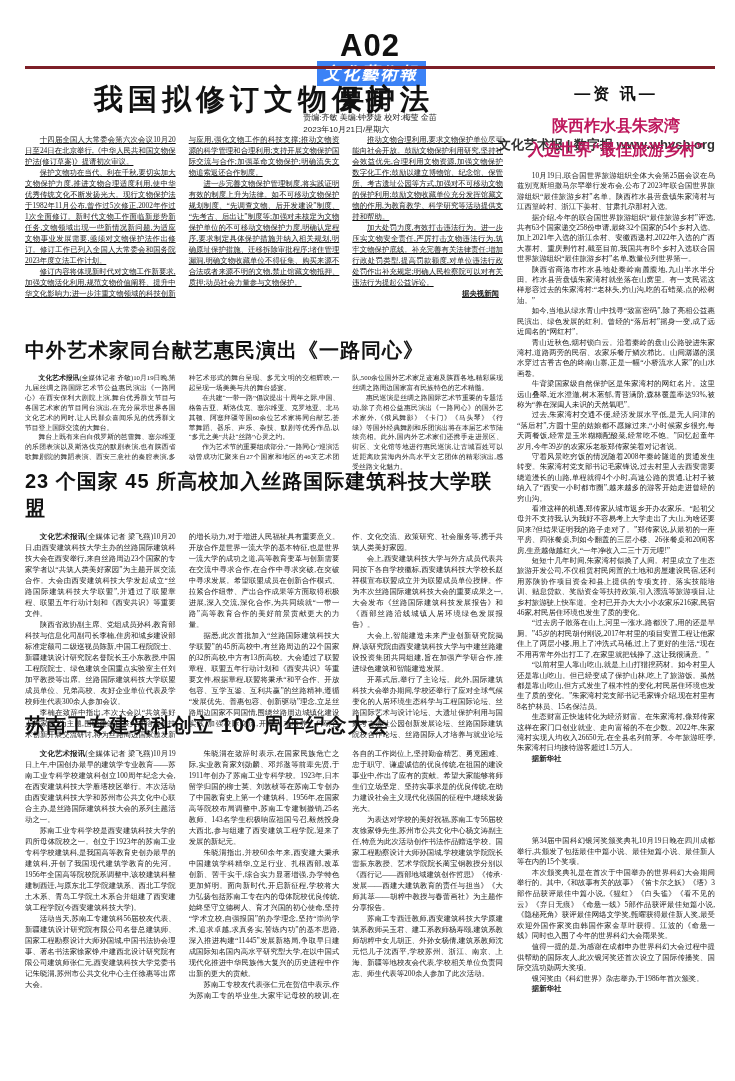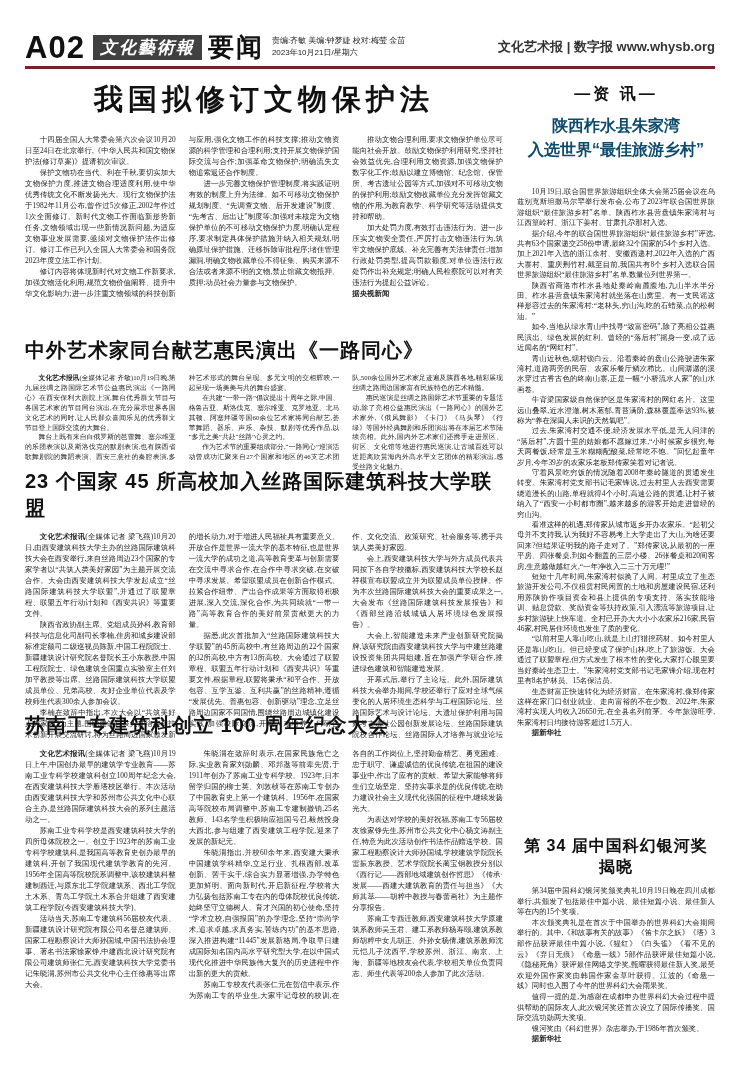--- a/index.html
+++ b/index.html
@@ -1,44 +1,44 @@
 <!DOCTYPE html>
 <html lang="zh"><head>
 <meta charset="utf-8">
 <style>
   html,body{margin:0;padding:0;background:#ffffff;}
   #page{position:relative;width:735px;height:1081px;background:#fff;overflow:hidden;
         font-family:"Liberation Sans","DejaVu Sans",sans-serif;color:#111;}
   
-  .hdr{position:absolute;left:25px;top:30px;width:690px;height:34px;display:flex;align-items:center;}
+  .hdr{position:absolute;left:25px;top:30px;width:690px;height:34px;display:flex;align-items:center;flex-direction:column;}
   .pageno{font-size:31px;font-weight:bold;letter-spacing:1px;line-height:1;}
-  .masthead{display:inline-block;background:#404040;color:#fff;font-family:"Liberation Serif","DejaVu Serif",serif;
+  .masthead{display:inline-block;background:#3b82f6;color:#fff;font-family:"Liberation Serif","DejaVu Serif",serif;
             font-weight:bold;font-style:italic;font-size:17px;line-height:25px;padding:0 7px;margin:0 6px 0 8px;letter-spacing:2px;}
   .section{font-size:26px;font-weight:bold;letter-spacing:2px;line-height:1;margin-right:8px;}
   .credits{font-size:8px;line-height:12px;color:#222;}
   .hdr-right{margin-left:auto;font-size:13px;font-weight:bold;color:#333;align-self:center;}
   .rule{position:absolute;left:25px;top:66px;width:690px;height:3px;background:#7d1f27;}
   
   .art{position:absolute;left:25px;width:478px;}
   .art h1{margin:0 0 14px 0;font-size:29px;text-align:center;letter-spacing:5px;font-weight:bold;}
   .art h2{margin:0 0 9px 0;font-size:20px;text-align:left;letter-spacing:1px;font-weight:bold;line-height:1.35;}
   .cols{column-count:3;column-gap:13px;overflow:hidden;}
   .art p{margin:0;font-size:7.4px;line-height:11px;text-align:justify;text-indent:2em;
          font-family:"Liberation Serif","DejaVu Serif",serif;color:#1c1c1c;}
   .art .byline-b{font-weight:bold;font-family:"Liberation Sans","DejaVu Sans",sans-serif;}
-  p.src{text-indent:0;font-weight:bold;padding-right:4px;
+  p.src{text-indent:0;text-align:right;font-weight:bold;padding-right:4px;
         font-family:"Liberation Sans","DejaVu Sans",sans-serif;}
-  .a1{top:80px;}  .a1 .cols{max-height:214px;}
+  .a1{top:80px;}  .a1 .cols{max-height:214px;text-decoration:underline;}
   .a2{top:337px;} .a2 .cols{max-height:101px;} .a2 p{font-size:6.8px;line-height:9.9px;}
   .a3{top:468px;} .a3 .cols{max-height:218px;}
   .a4{top:712px;} .a4 .cols{max-height:300px;}
   
   .side{position:absolute;left:517px;top:84px;width:198px;}
   .zixun{font-size:16px;font-weight:bold;text-align:center;letter-spacing:3px;margin-bottom:9px;}
-  .side .red{color:#0c4a6e;font-size:16px;font-weight:bold;text-align:center;line-height:1.5;margin-bottom:25px;}
+  .side .red{color:#be185d;font-size:16px;font-weight:bold;text-align:center;line-height:1.5;margin-bottom:9px;}
   .side p,.galaxy p{margin:0;font-size:7.4px;line-height:10.4px;text-align:justify;text-indent:2em;
          font-family:"Liberation Serif","DejaVu Serif",serif;color:#1c1c1c;}
   .sbody{max-height:662px;overflow:hidden;}
   .galaxy{position:absolute;left:517px;top:836px;width:198px;}
   .galaxy h3{margin:0 0 8px 0;font-size:16px;font-weight:bold;text-align:center;letter-spacing:1px;}
   .galaxy p{line-height:10.6px;}
 </style>
 </head>
 <body>
 
@@ -119,28 +119,28 @@
       <p>10月19日,联合国世界旅游组织全体大会第25届会议在乌兹别克斯坦撒马尔罕举行发布会,公布了2023年联合国世界旅游组织“最佳旅游乡村”名单。陕西柞水县营盘镇朱家湾村与江西篁岭村、浙江下姜村、甘肃扎尕那村入选。</p>
       <p>据介绍,今年的联合国世界旅游组织“最佳旅游乡村”评选,共有63个国家递交258份申请,最终32个国家的54个乡村入选。加上2021年入选的浙江余村、安徽西递村,2022年入选的广西大寨村、重庆荆竹村,截至目前,我国共有8个乡村入选联合国世界旅游组织“最佳旅游乡村”名单,数量位列世界第一。</p>
       <p>陕西省商洛市柞水县地处秦岭南麓腹地,九山半水半分田。柞水县营盘镇朱家湾村就坐落在山窝里。有一支民谣这样形容过去的朱家湾村:“老林头,穷山沟,吃的石蜡菜,点的松树油。”</p>
       <p>如今,当地从绿水青山中找寻“致富密码”,除了亮相公益惠民演出、绿色发展的红利。曾经的“落后村”摇身一变,成了远近闻名的“网红村”。</p>
       <p>青山近秋色,烟村锁白云。沿着秦岭的盘山公路驶进朱家湾村,道路两旁的民宿、农家乐餐厅鳞次栉比。山间潺潺的溪水穿过古香古色的终南山寨,正是一幅“小桥流水人家”的山水画卷。</p>
       <p>牛背梁国家级自然保护区是朱家湾村的网红名片。这里远山叠翠,近水澄澈,树木葱郁,青苔满阶,森林覆盖率达93%,被称为“养在深闺人未识的天然氧吧”。</p>
       <p>过去,朱家湾村交通不便,经济发展水平低,是无人问津的“落后村”,方圆十里的姑娘都不愿嫁过来,“小时候家乡很穷,每天两餐饭,经常是玉米糊糊配酸菜,经常吃不饱。”回忆起童年岁月,今年39岁的农家乐老板郑传家笑着对记者说。</p>
       <p>守着风景吃穷饭的情况随着2008年秦岭隧道的贯通发生转变。朱家湾村党支部书记毛家锋说,过去村里人去西安需要绕道漫长的山路,单程就得4个小时,高速公路的贯通,让村子被纳入了“西安一小时都市圈”,越来越多的游客开始走进曾经的穷山沟。</p>
       <p>看准这样的机遇,郑传家从城市返乡开办农家乐。“起初父母并不支持我,认为我好不容易考上大学走出了大山,为啥还要回来?但结果证明我的路子走对了。”郑传家说,从最初的一座平房、四张餐桌,到如今翻盖的三层小楼、26张餐桌和20间客房,生意越做越红火,“一年净收入二三十万元哩!”</p>
       <p>短短十几年时间,朱家湾村似换了人间。村里成立了生态旅游开发公司,不仅租赁村民闲置的土地和房屋建设民宿,还利用苏陕协作项目资金和县上提供的专项支持、落实技能培训、贴息贷款、奖励资金等扶持政策,引入漂流等旅游项目,让乡村旅游驶上快车道。全村已开办大大小小农家乐216家,民宿46家,村民居住环境也发生了质的变化。</p>
-      <p>“以前村里人靠山吃山,就是上山打猎挖药材。如今村里人还是靠山吃山。但已经变成了保护山林,吃上了旅游饭。大会通过了联盟章程,但方式发生了根本性的变化,大家打心眼里要当好秦岭生态卫士。”朱家湾村党支部书记毛家锋介绍,现在村里有8名护林员、15名保洁员。</p>
+      <p>“过去房子散落在山上,河里一涨水,路都没了,用的还是旱厕。”45岁的村民胡付刚说,2017年村里的项目安置工程让他家住上了两层小楼,用上了冲洗式马桶,过上了更好的生活,“现在不用再常年外出打工了,在家里就把钱挣了,这让我很满意。”</p>
+      <p>“以前村里人靠山吃山,就是上山打猎挖药材。如今村里人还是靠山吃山。但已经变成了保护山林,吃上了旅游饭。虽然都是靠山吃山,但方式发生了根本性的变化,村民居住环境也发生了质的变化。”朱家湾村党支部书记毛家锋介绍,现在村里有8名护林员、15名保洁员。</p>
       <p>生态财富正快速转化为经济财富。在朱家湾村,像郑传家这样在家门口创业就业、走向富裕的不在少数。2022年,朱家湾村实现人均收入26650元,在全县名列前茅。今年旅游旺季,朱家湾村日均接待游客超过1.5万人。</p>
     </div>
     <p class="src">据新华社</p>
   </aside>
 
   <section class="galaxy">
-    <h3>第 34 届中国科幻银河奖揭晓</h3>
     <div>
       <p>第34届中国科幻银河奖颁奖典礼10月19日晚在四川成都举行,共颁发了包括最佳中篇小说、最佳短篇小说、最佳新人等在内的15个奖项。</p>
       <p>本次颁奖典礼是在首次于中国举办的世界科幻大会期间举行的。其中,《和故事有关的故事》《笛卡尔之妖》《塔》3部作品获评最佳中篇小说,《猩红》《白头雀》《看不见的云》《弃日无痕》《命悬一线》5部作品获评最佳短篇小说,《隐秘死角》获评最佳网络文学奖,甄曜获得最佳新人奖,最受欢迎外国作家奖由韩国作家金草叶获得。江波的《命悬一线》同时也入围了今年的世界科幻大会雨果奖。</p>
       <p>值得一提的是,为感谢在成都申办世界科幻大会过程中提供帮助的国际友人,此次银河奖还首次设立了国际传播奖、国际交流功勋两大奖项。</p>
       <p>银河奖由《科幻世界》杂志举办,于1986年首次颁奖。</p>
       <p class="src">据新华社</p>
     </div>
   </section>
 
 </div>

